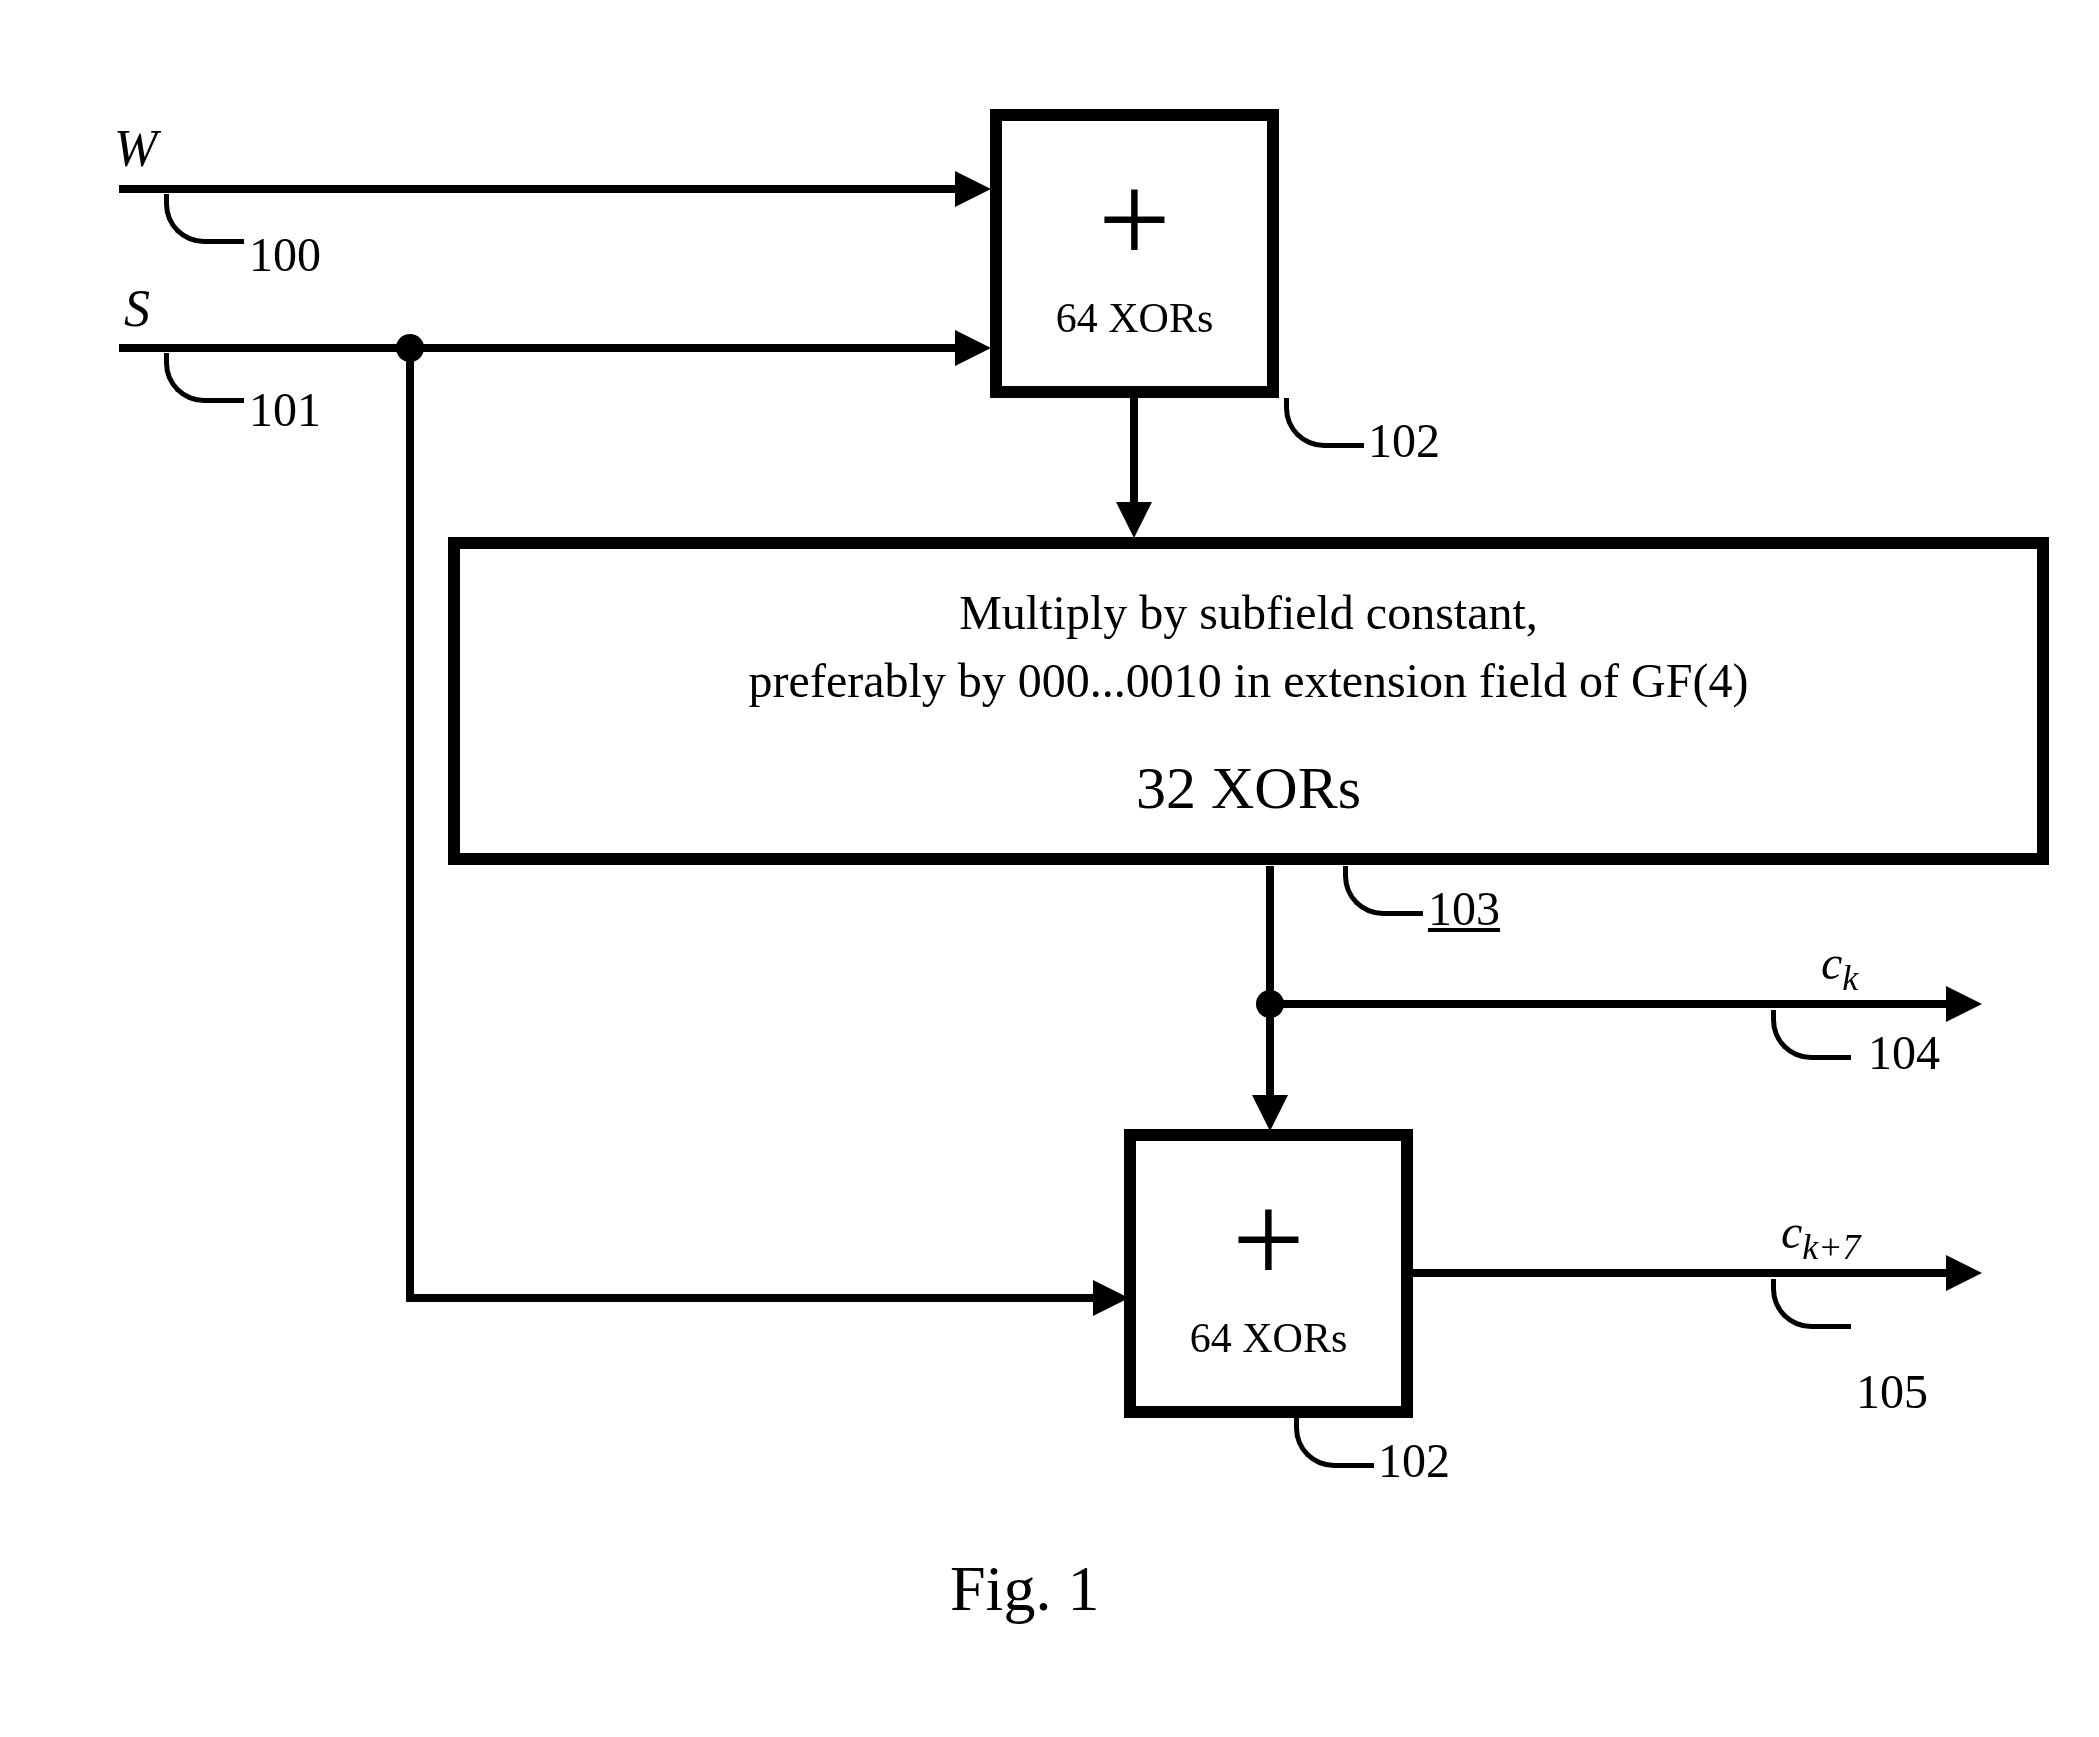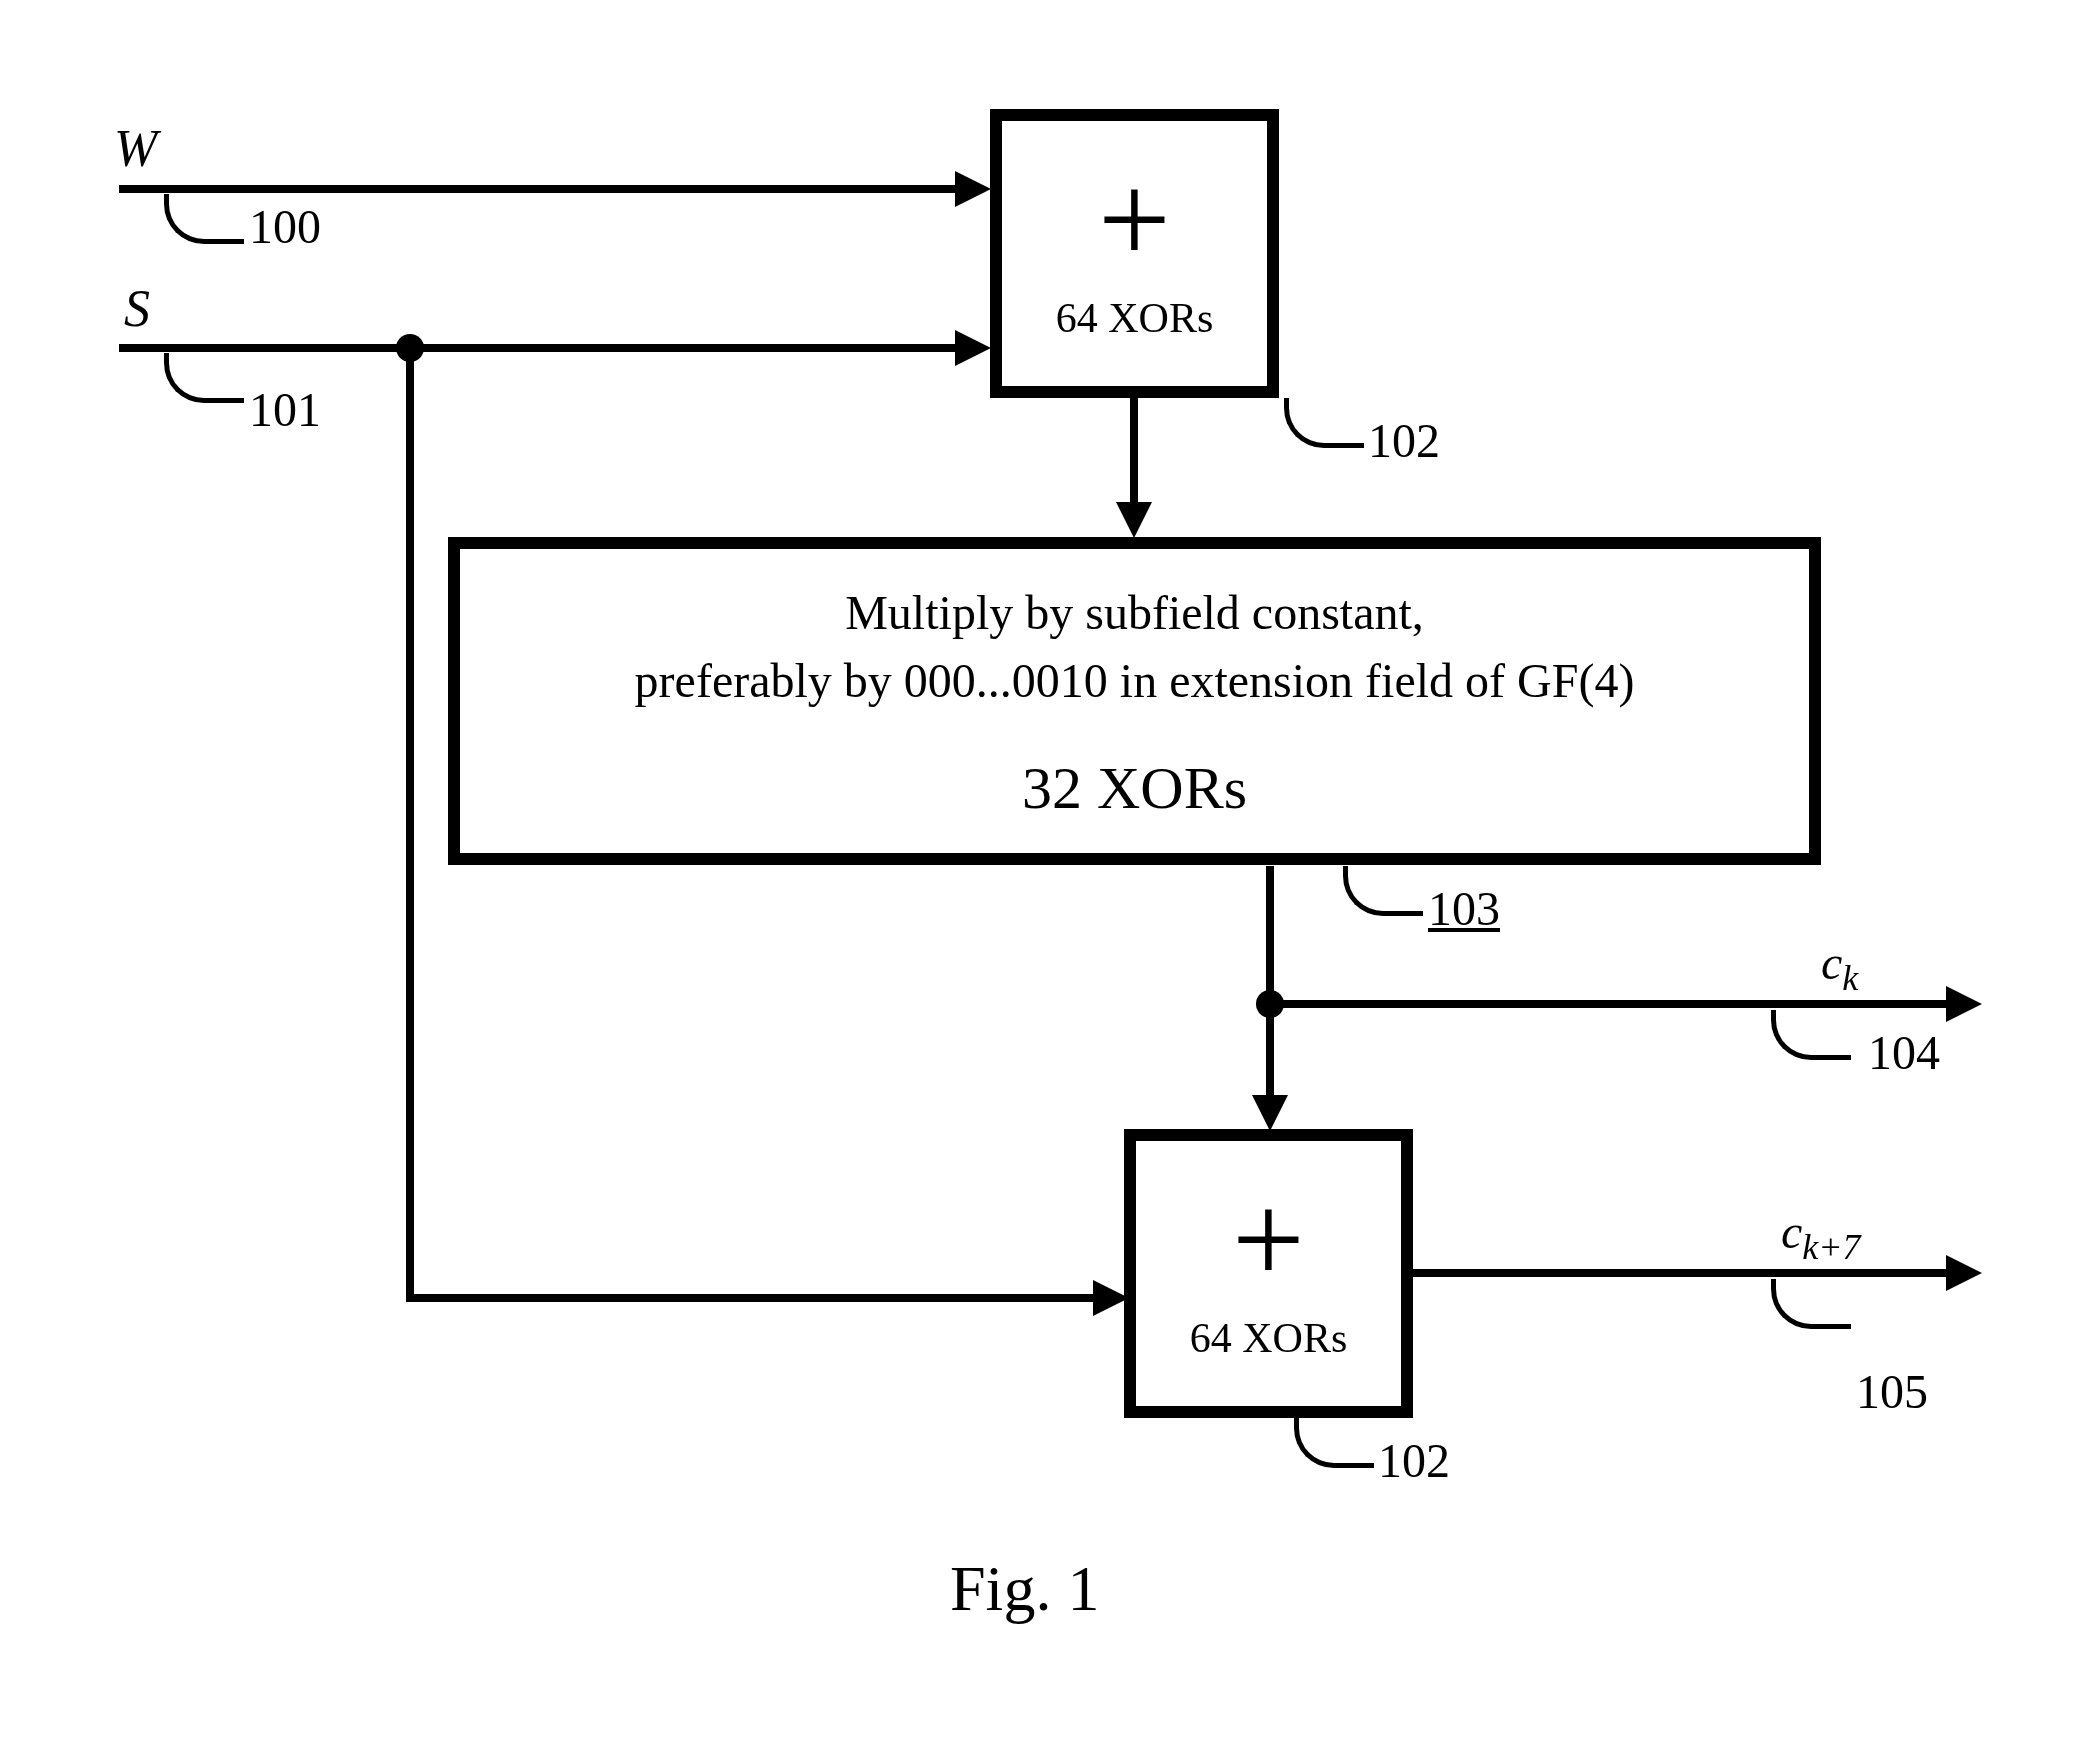--- a/index.html
+++ b/index.html
@@ -58,21 +58,21 @@
       font-weight: normal;
       line-height: 1;
       margin-top: -10px;
     }
     .xor-text {
       font-size: 42px;
       font-family: Georgia, serif;
       margin-top: 10px;
     }
     .mult-box {
-      width: 1373px;
+      width: 1601px;
       height: 328px;
       padding: 20px;
     }
     .mult-text {
       font-size: 48px;
       text-align: center;
       font-family: Georgia, serif;
       line-height: 1.4;
     }
     .mult-xor {
@@ -126,21 +126,21 @@
 
 <div class="diagram-container">
 
   <div class="signal-label" style="left: 114px; top: 119px;">W</div>
 
   <div class="line" style="left: 119px; top: 185px; width: 846px; height: 8px;"></div>
 
   <div class="arrow-right" style="left: 955px; top: 171px;"></div>
 
   <div class="ref-curve" style="left: 164px; top: 194px;"></div>
-  <div class="ref-label" style="left: 249px; top: 199px;">100</div>
+  <div class="ref-label" style="left: 249px; top: 227px;">100</div>
 
   <div class="signal-label" style="left: 124px; top: 279px;">S</div>
 
   <div class="line" style="left: 119px; top: 344px; width: 846px; height: 8px;"></div>
 
   <div class="arrow-right" style="left: 955px; top: 330px;"></div>
 
   <div class="ref-curve" style="left: 164px; top: 353px;"></div>
   <div class="ref-label" style="left: 249px; top: 368px; margin-top: 14px;">101</div>
 

